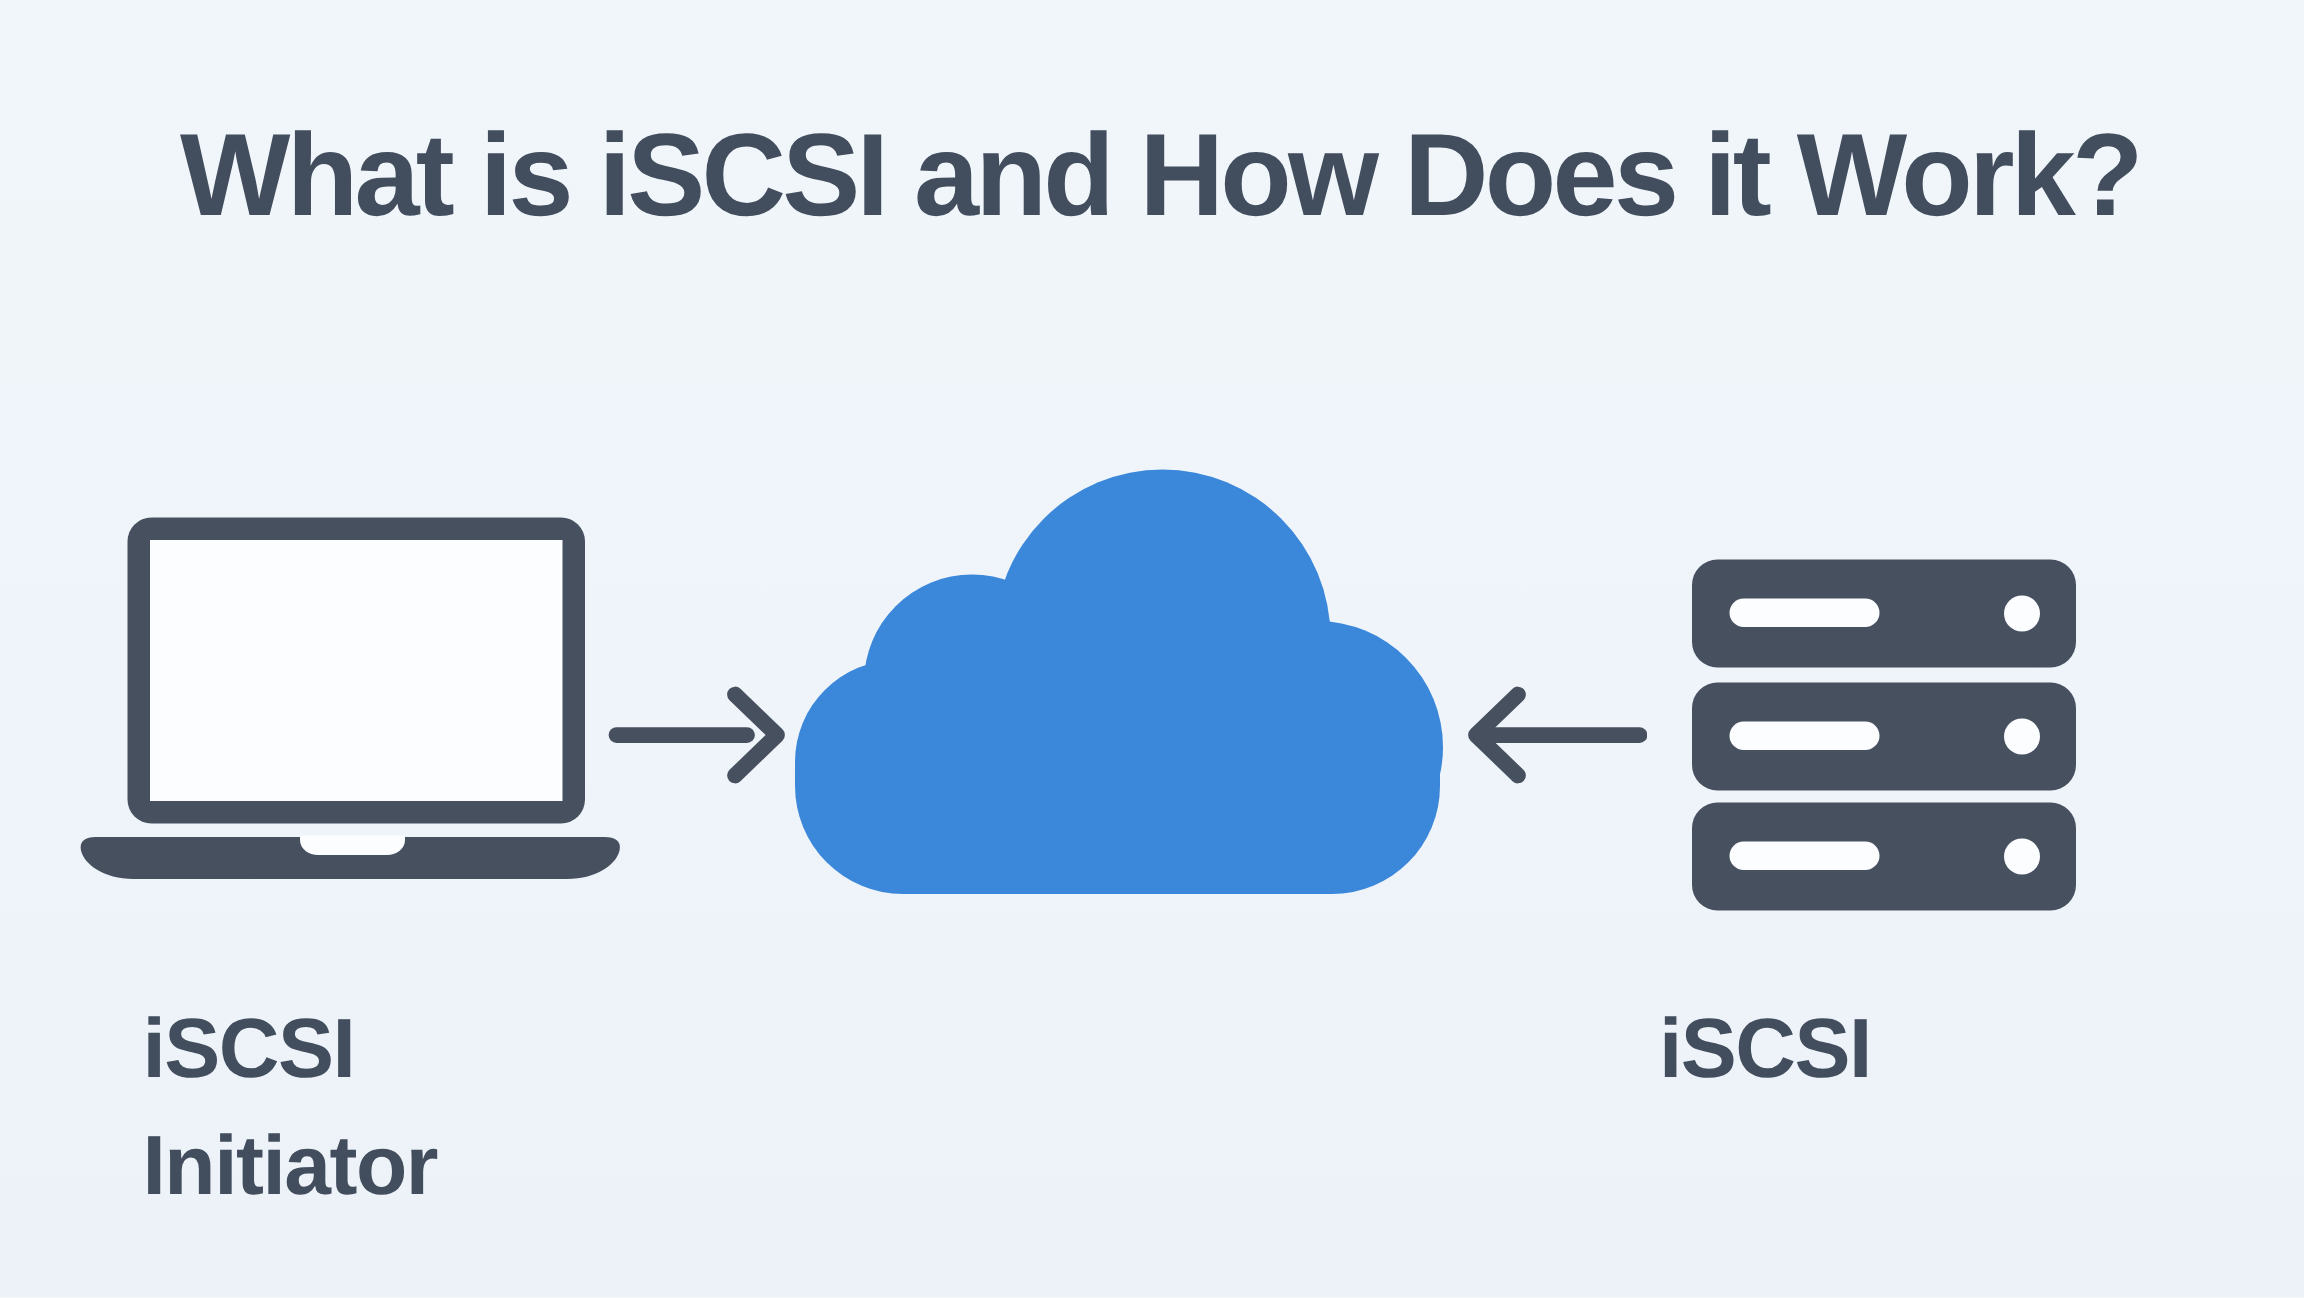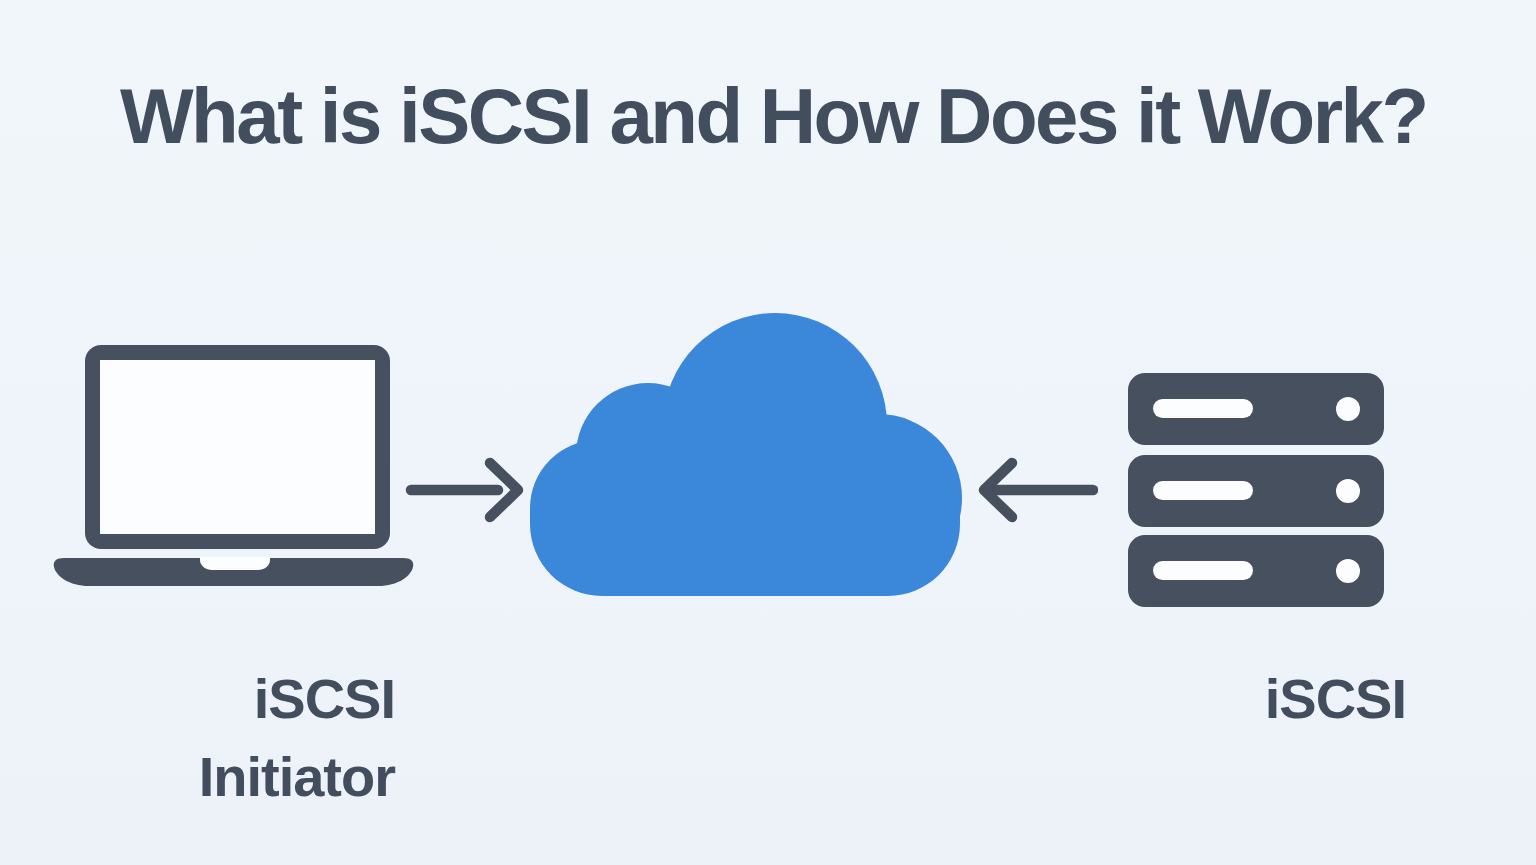--- a/index.html
+++ b/index.html
@@ -29,21 +29,21 @@
   .arrow-left{left:978px;top:450px;}
   .cloud-wrap{left:528px;top:308px;width:434px;height:290px;}
   .cloud-label{
     position:absolute;left:0;top:152px;width:100%;
     text-align:center;color:var(--cloud-label-text);
     font-size:74px;font-weight:700;letter-spacing:-1px;line-height:74px;
   }
   .server{left:1128px;top:372px;width:256px;height:236px;}
   .node-label{
     position:absolute;width:300px;top:660px;
-    text-align:right;color:var(--text-slate);
+    text-align:left;color:var(--text-slate);
     font-size:56px;font-weight:700;letter-spacing:-1px;line-height:78px;
   }
   .label-initiator{left:95px;}
   .label-target{left:1106px;}
   .node-label span{display:block;}
   svg{display:block;width:100%;height:100%;}
   .slate-fill{fill:var(--icon-slate);}
   .bg-fill{fill:var(--panel-white);}
   .slate-stroke{stroke:var(--icon-slate);fill:none;stroke-linecap:round;stroke-linejoin:round;}
   .cloud-fill{fill:var(--cloud-blue);}

